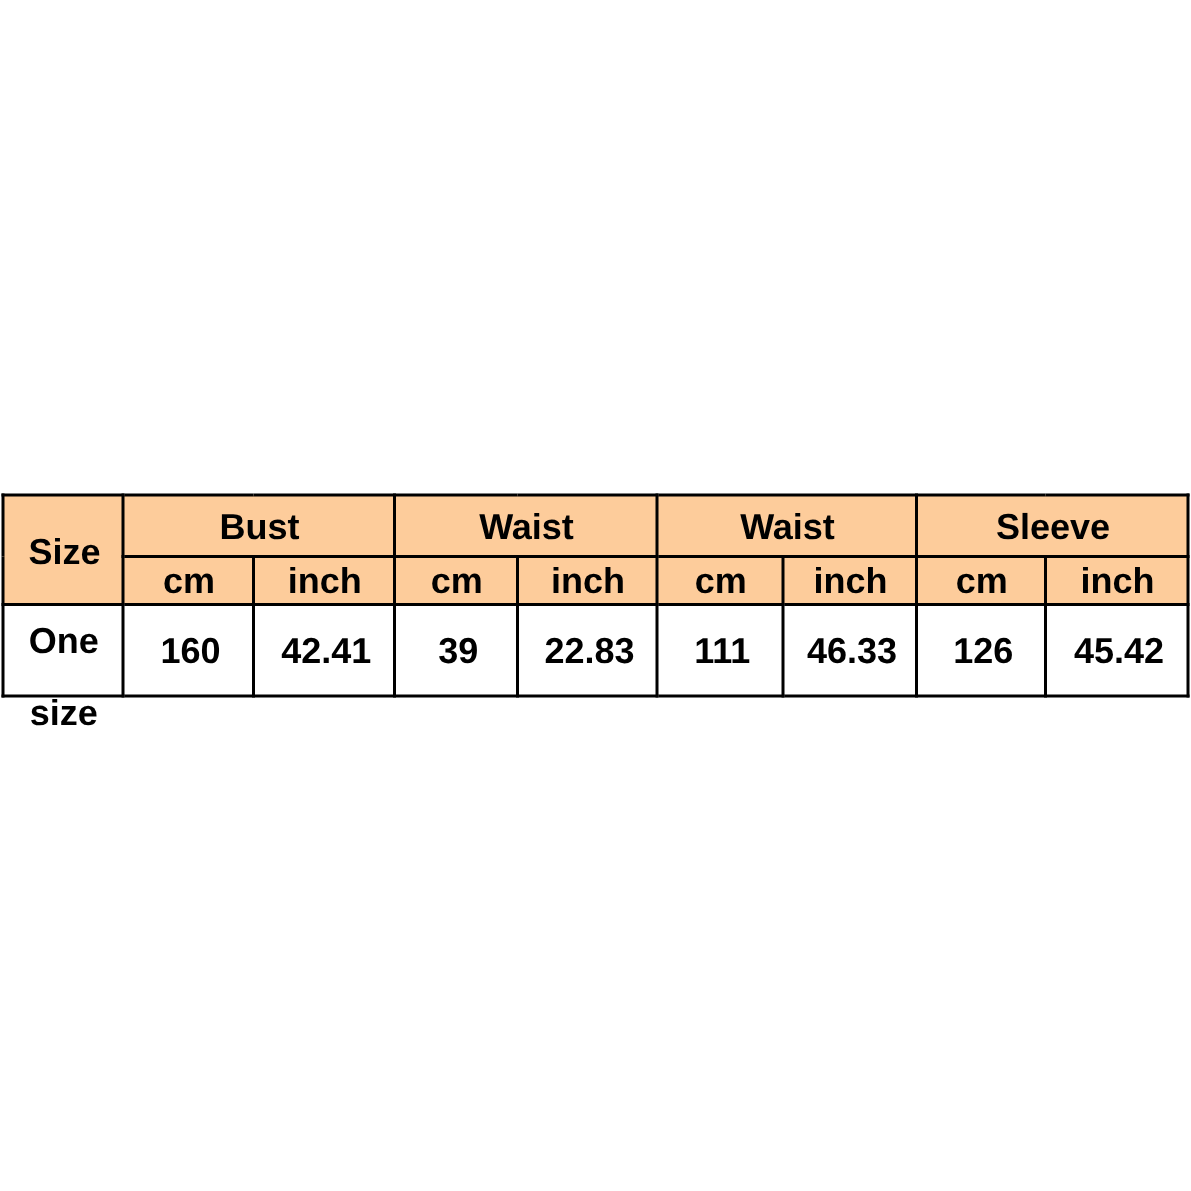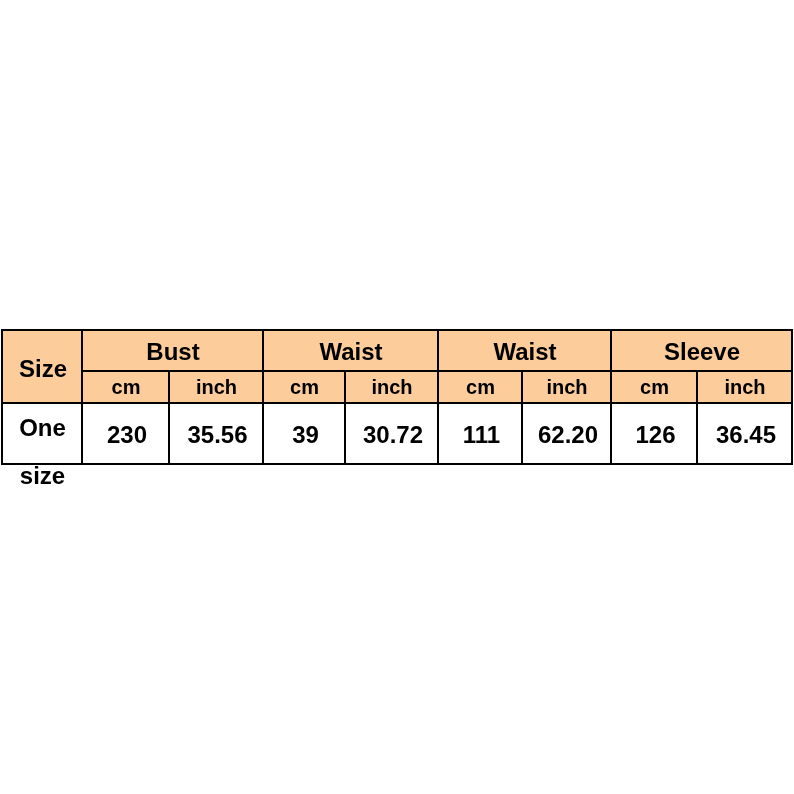--- a/index.html
+++ b/index.html
@@ -30,21 +30,21 @@
     text-align: center;
     vertical-align: middle;
     font-weight: bold;
     color: #000000;
     padding: 0;
   }
   .hdr { background: #fdcc9b; color: #180c06; }
   #size-table td > span { display: block; position: relative; }
   .grp { height: 39px; font-size: 24px; }
   .grp > span { top: 2px; left: 0.5px; }
-  .unit { height: 30px; font-size: 20px; }
+  .unit { height: 30px; font-size: 24px; }
   .unit > span { top: 1px; left: 0.5px; }
   .sizecell { font-size: 24px; }
   .sizecell.hdr { line-height: 1.2; }
   .sizecell.hdr > span { top: 3px; left: 1px; }
   .datacell { height: 59px; font-size: 24px; }
   .datacell > span { top: 1.5px; left: 1.5px; }
   .datacell.sizecell { line-height: 0; position: relative; }
   #size-table td.datacell.sizecell > span { position: absolute; left: 1px; right: 0; top: 0.5px; line-height: 48px; }
 </style>
 </head>
@@ -105,39 +105,39 @@
           </td>
         <td class="hdr unit">
             <span>inch</span>
           </td>
       </tr>
       <tr>
         <td class="sizecell datacell">
             <span>One size</span>
           </td>
         <td class="datacell">
-            <span>230</span>
+            <span>160</span>
           </td>
         <td class="datacell">
-            <span>35.56</span>
+            <span>42.41</span>
           </td>
         <td class="datacell">
             <span>39</span>
           </td>
         <td class="datacell">
-            <span>30.72</span>
+            <span>22.83</span>
           </td>
         <td class="datacell">
             <span>111</span>
           </td>
         <td class="datacell">
-            <span>62.20</span>
+            <span>46.33</span>
           </td>
         <td class="datacell">
             <span>126</span>
           </td>
         <td class="datacell">
-            <span>36.45</span>
+            <span>45.42</span>
           </td>
       </tr>
     </tbody>
   </table>
 </div>
 
 </body></html>

